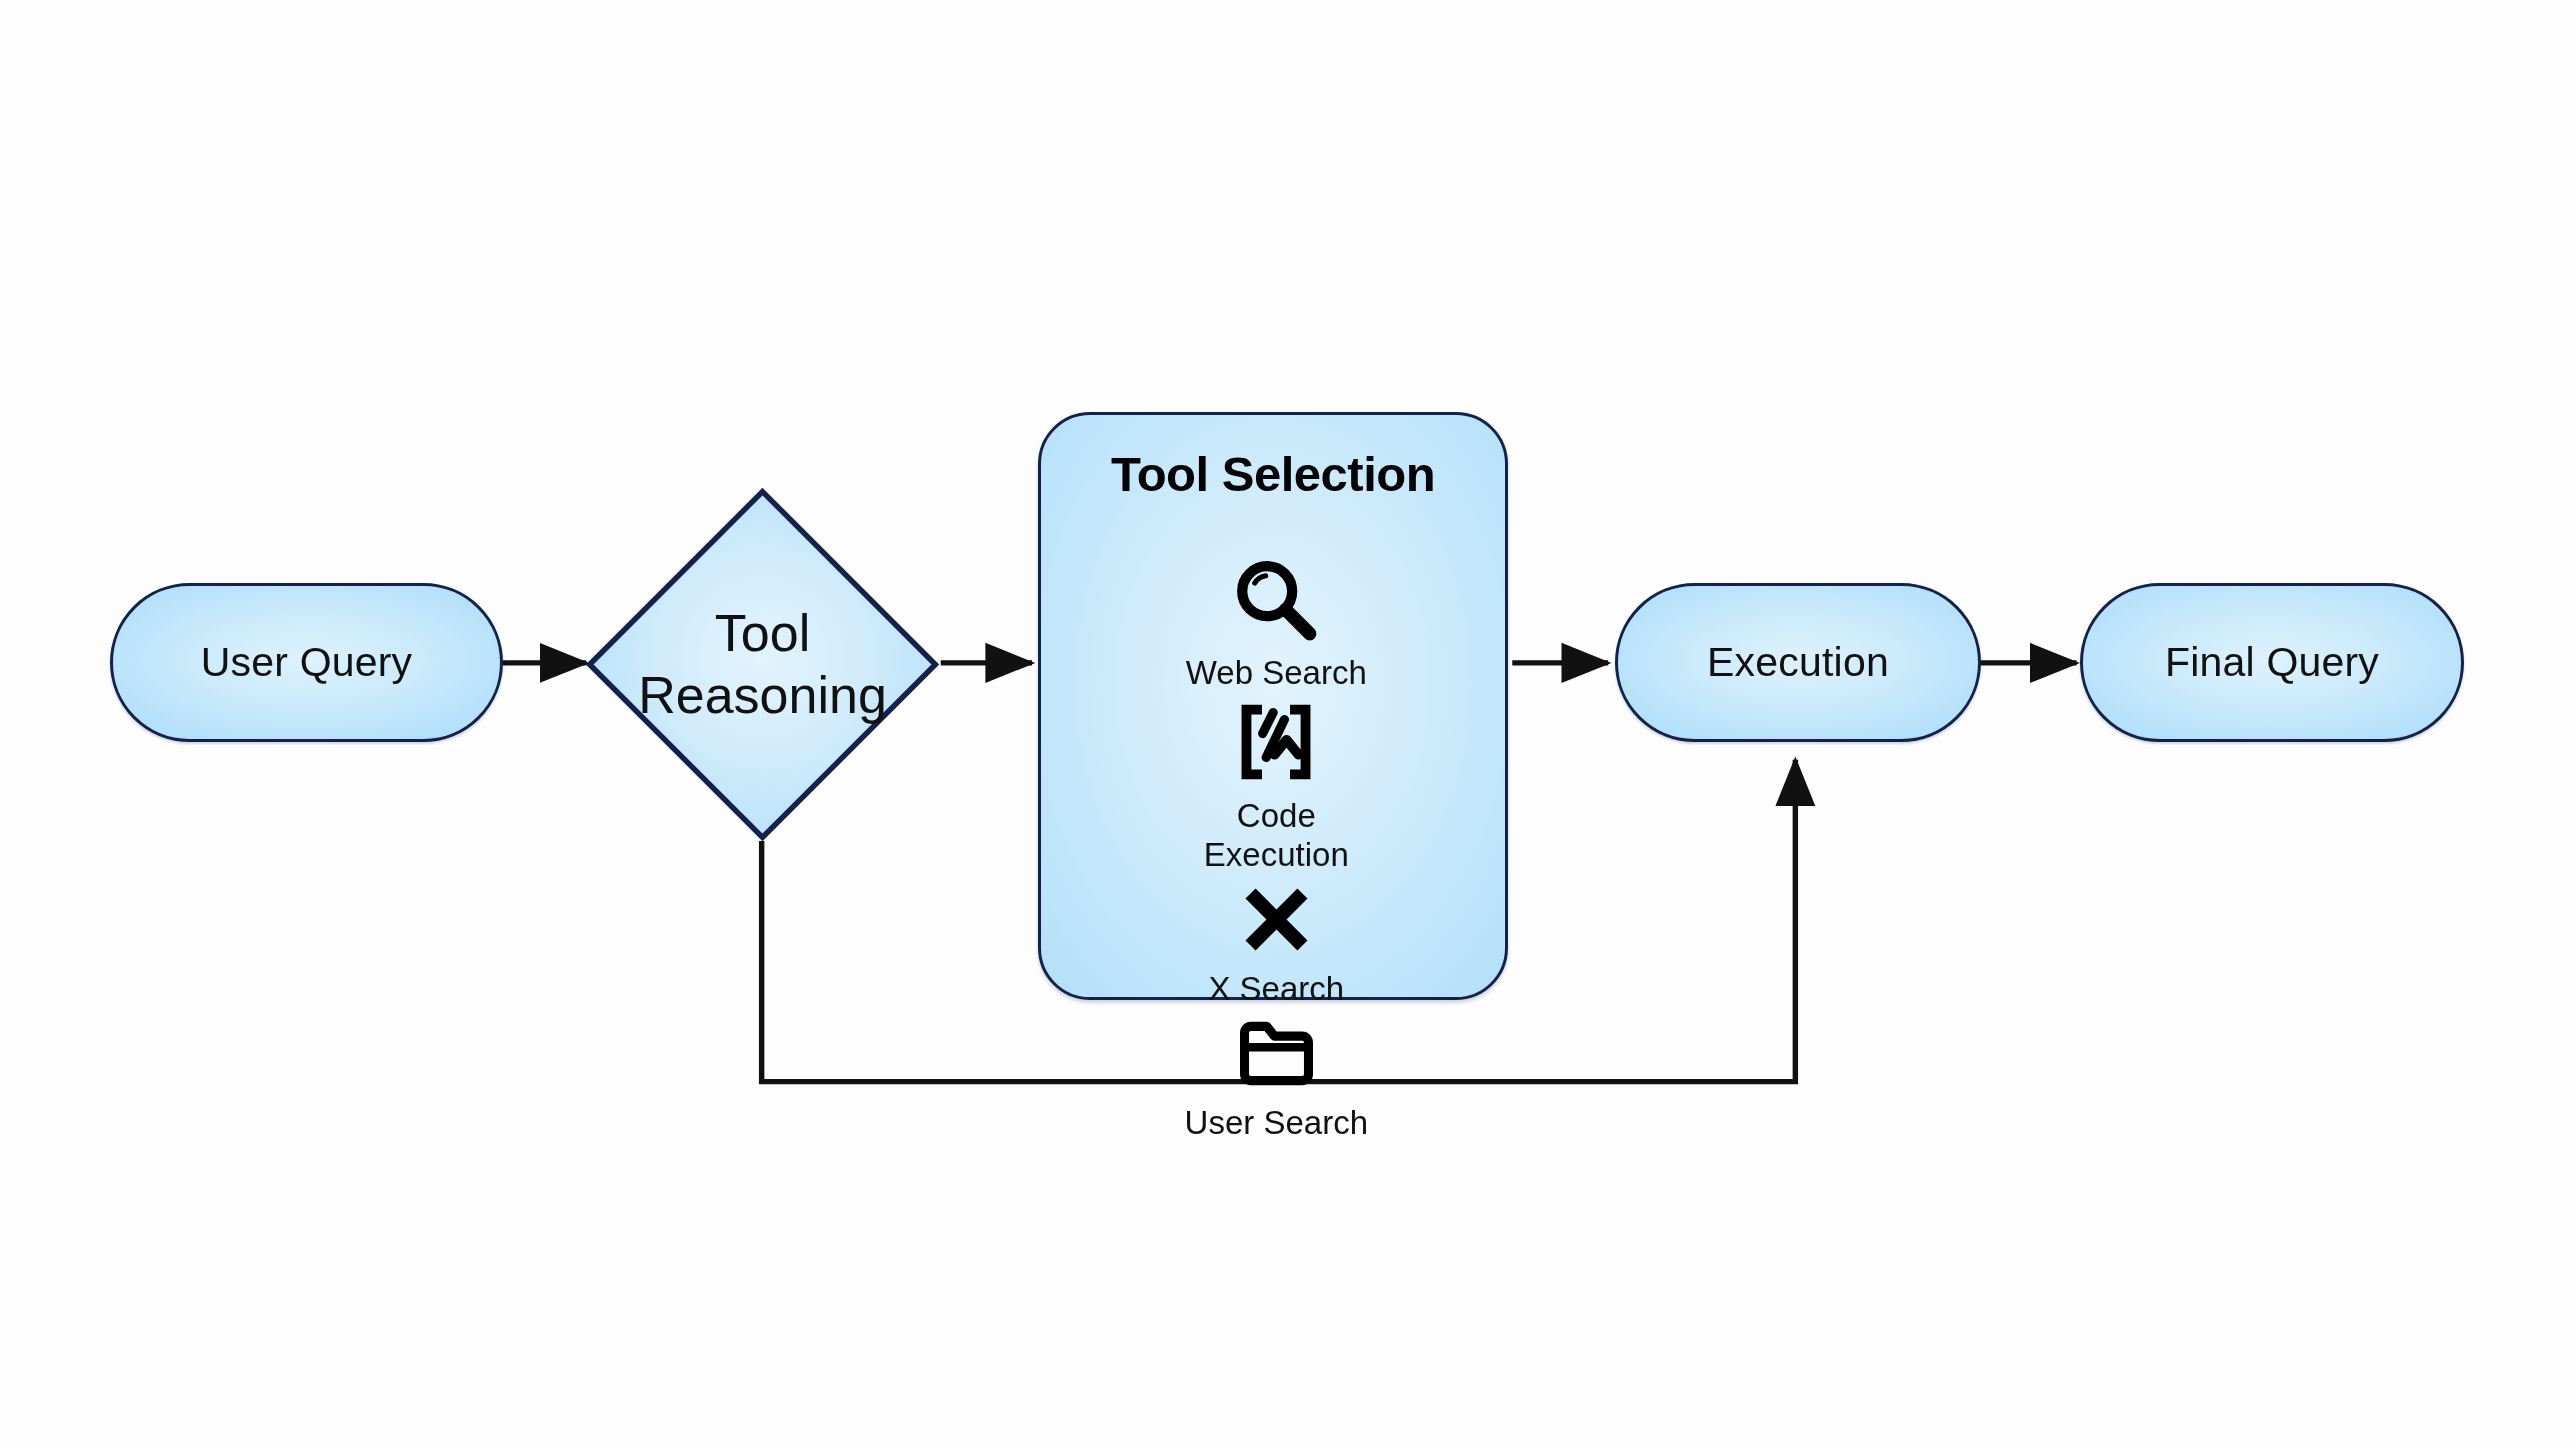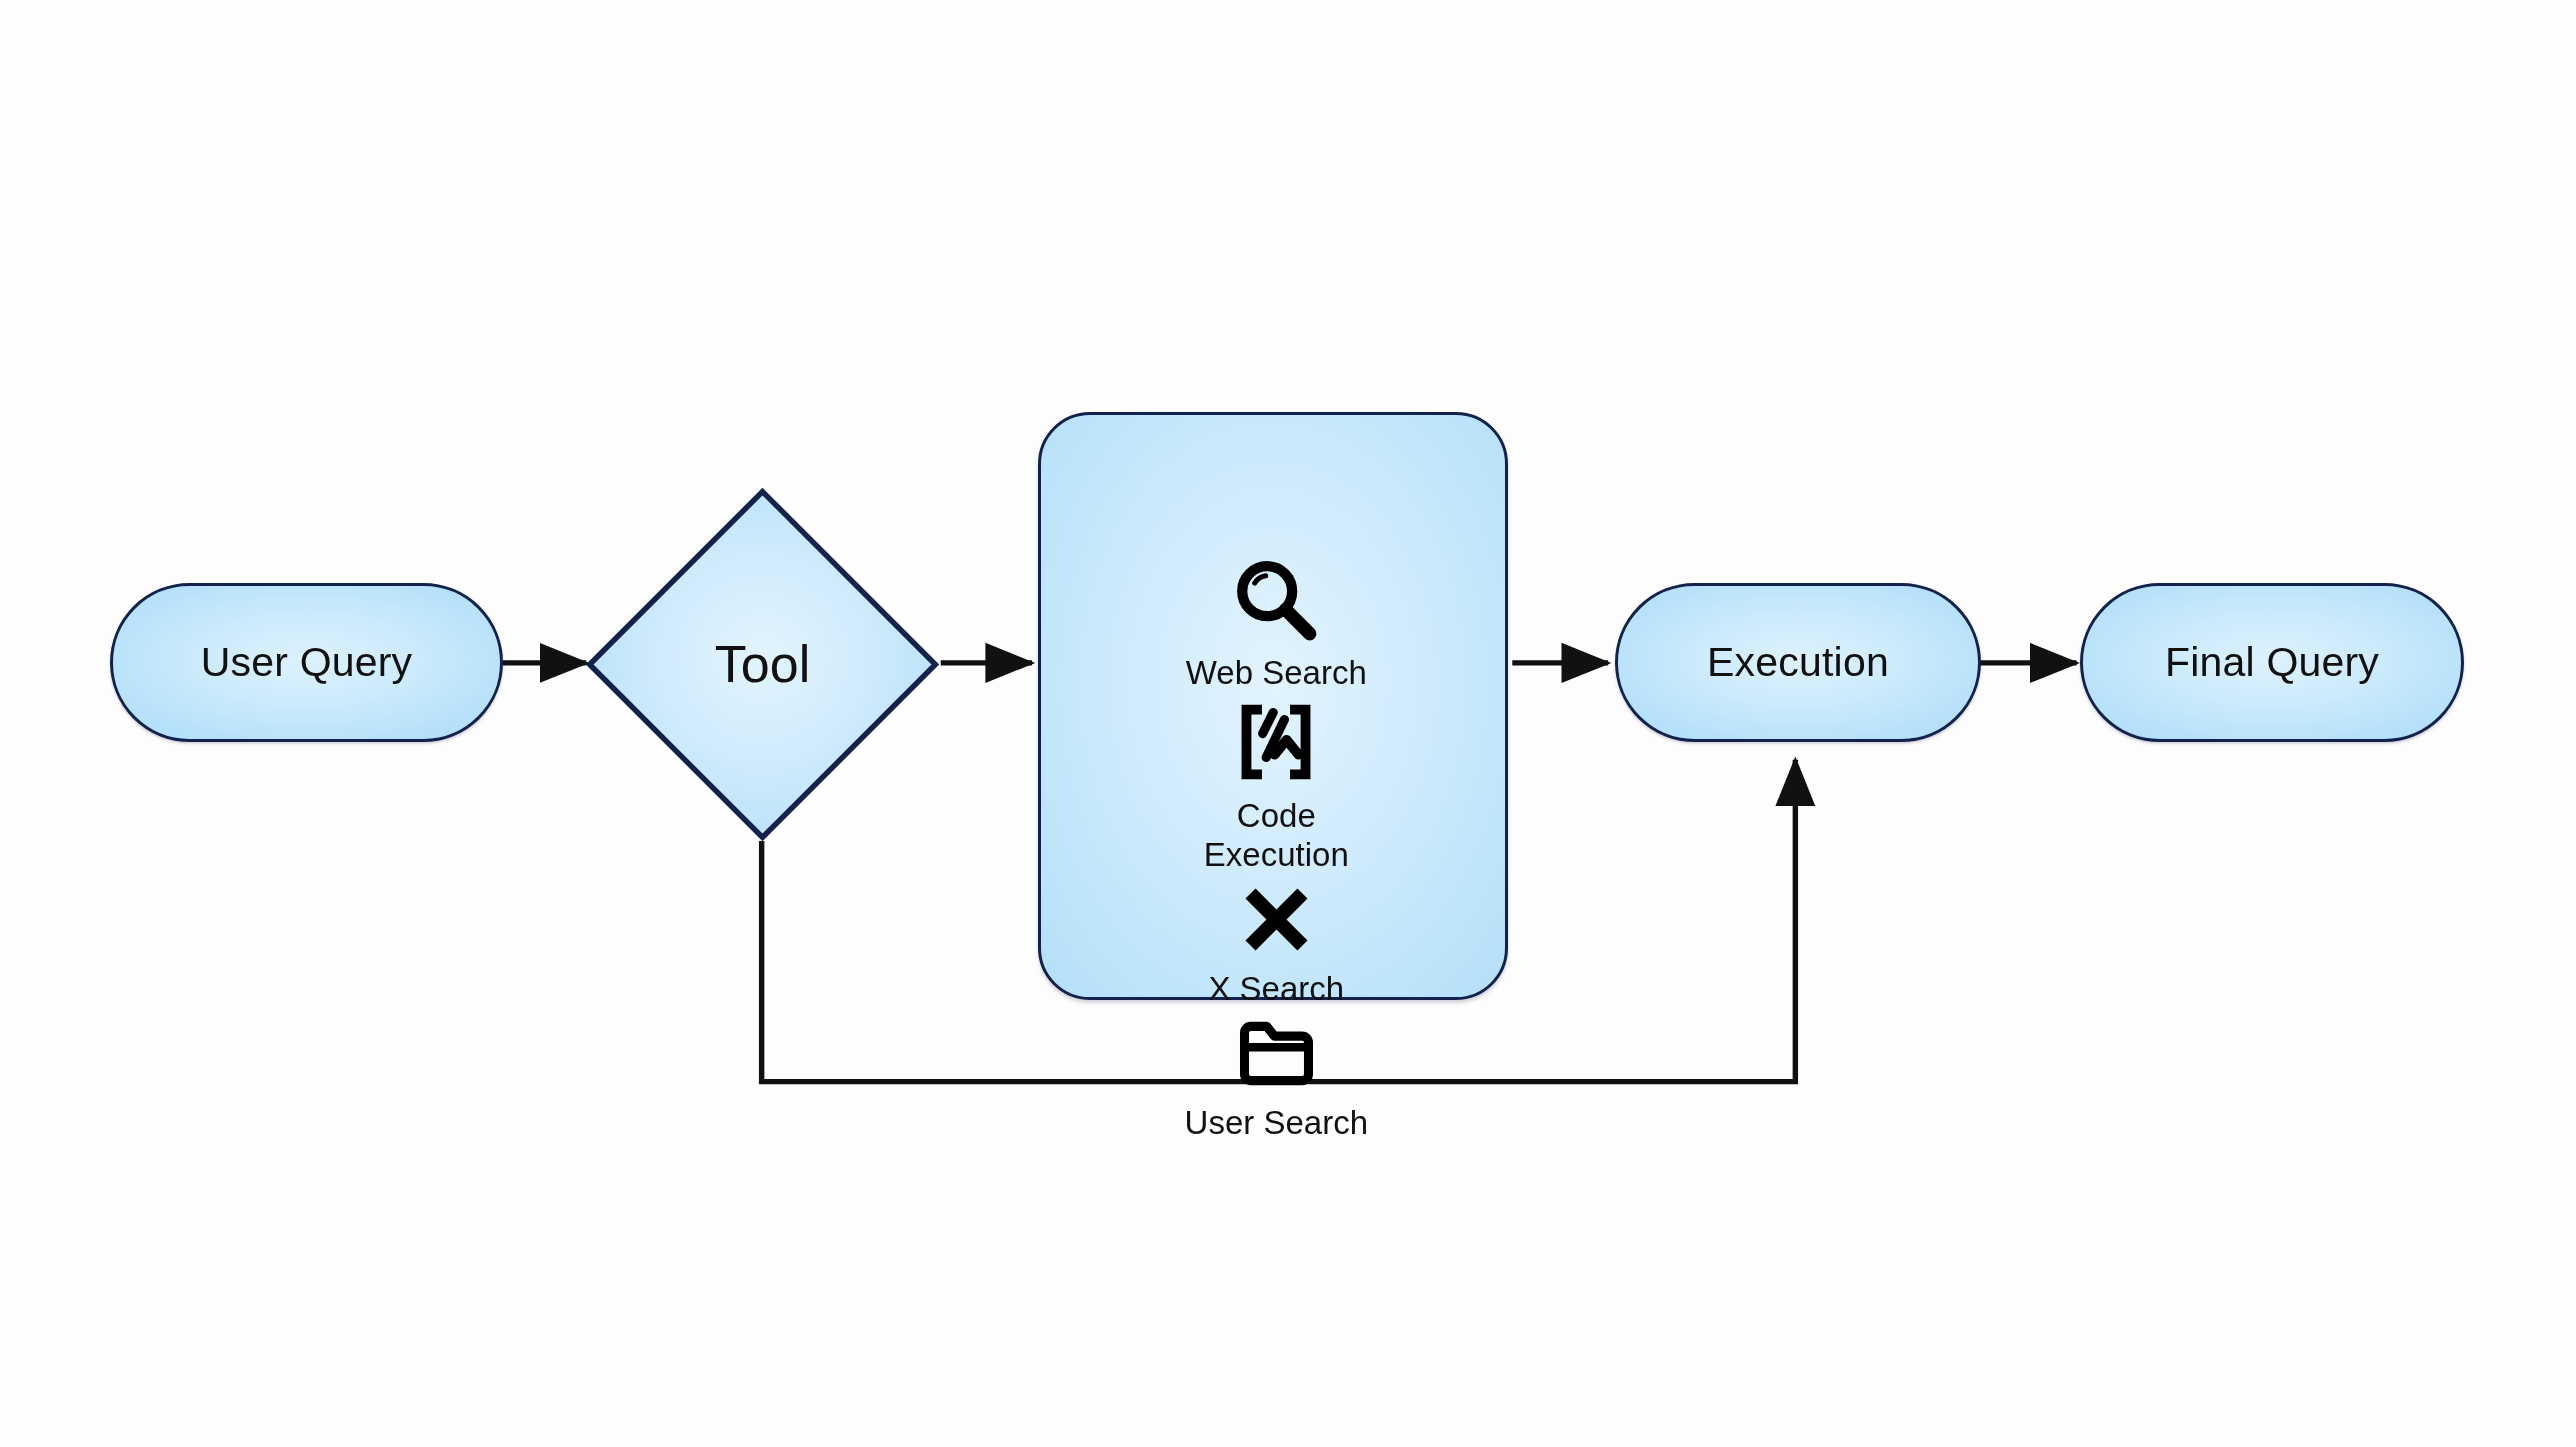--- a/index.html
+++ b/index.html
@@ -163,25 +163,27 @@
           <stop offset="0%" stop-color="#e2f4fd"></stop>
           <stop offset="45%" stop-color="#d2ecfc"></stop>
           <stop offset="100%" stop-color="#b3dff8"></stop>
         </radialGradient>
       </defs>
       <polygon points="195,4 386,195 195,386 4,195" fill="url(#dgrad)" stroke="#12224d" stroke-width="6"></polygon>
     </svg>
     <div class="diamond-label">
       <div>
         <div>Tool</div>
+        <div>Reasoning</div>
       </div>
     </div>
   </div>
 
   <div id="tool-panel">
+    <div id="tool-panel-title">Tool Selection</div>
 
     <div class="tool-grid">
 
       <div class="tool-cell">
         <div class="tool-icon">
           <svg width="94" height="94" viewBox="0 0 64 64">
             <circle cx="26" cy="26" r="17" fill="none" stroke="#000000" stroke-width="7"></circle>
             <line x1="38.5" y1="38.5" x2="55" y2="55" stroke="#000000" stroke-width="9" stroke-linecap="round"></line>
             <path d="M17.5 20.5 A10.5 10.5 0 0 1 25 15.5" fill="none" stroke="#000000" stroke-width="3.4" stroke-linecap="round"></path>
           </svg>

